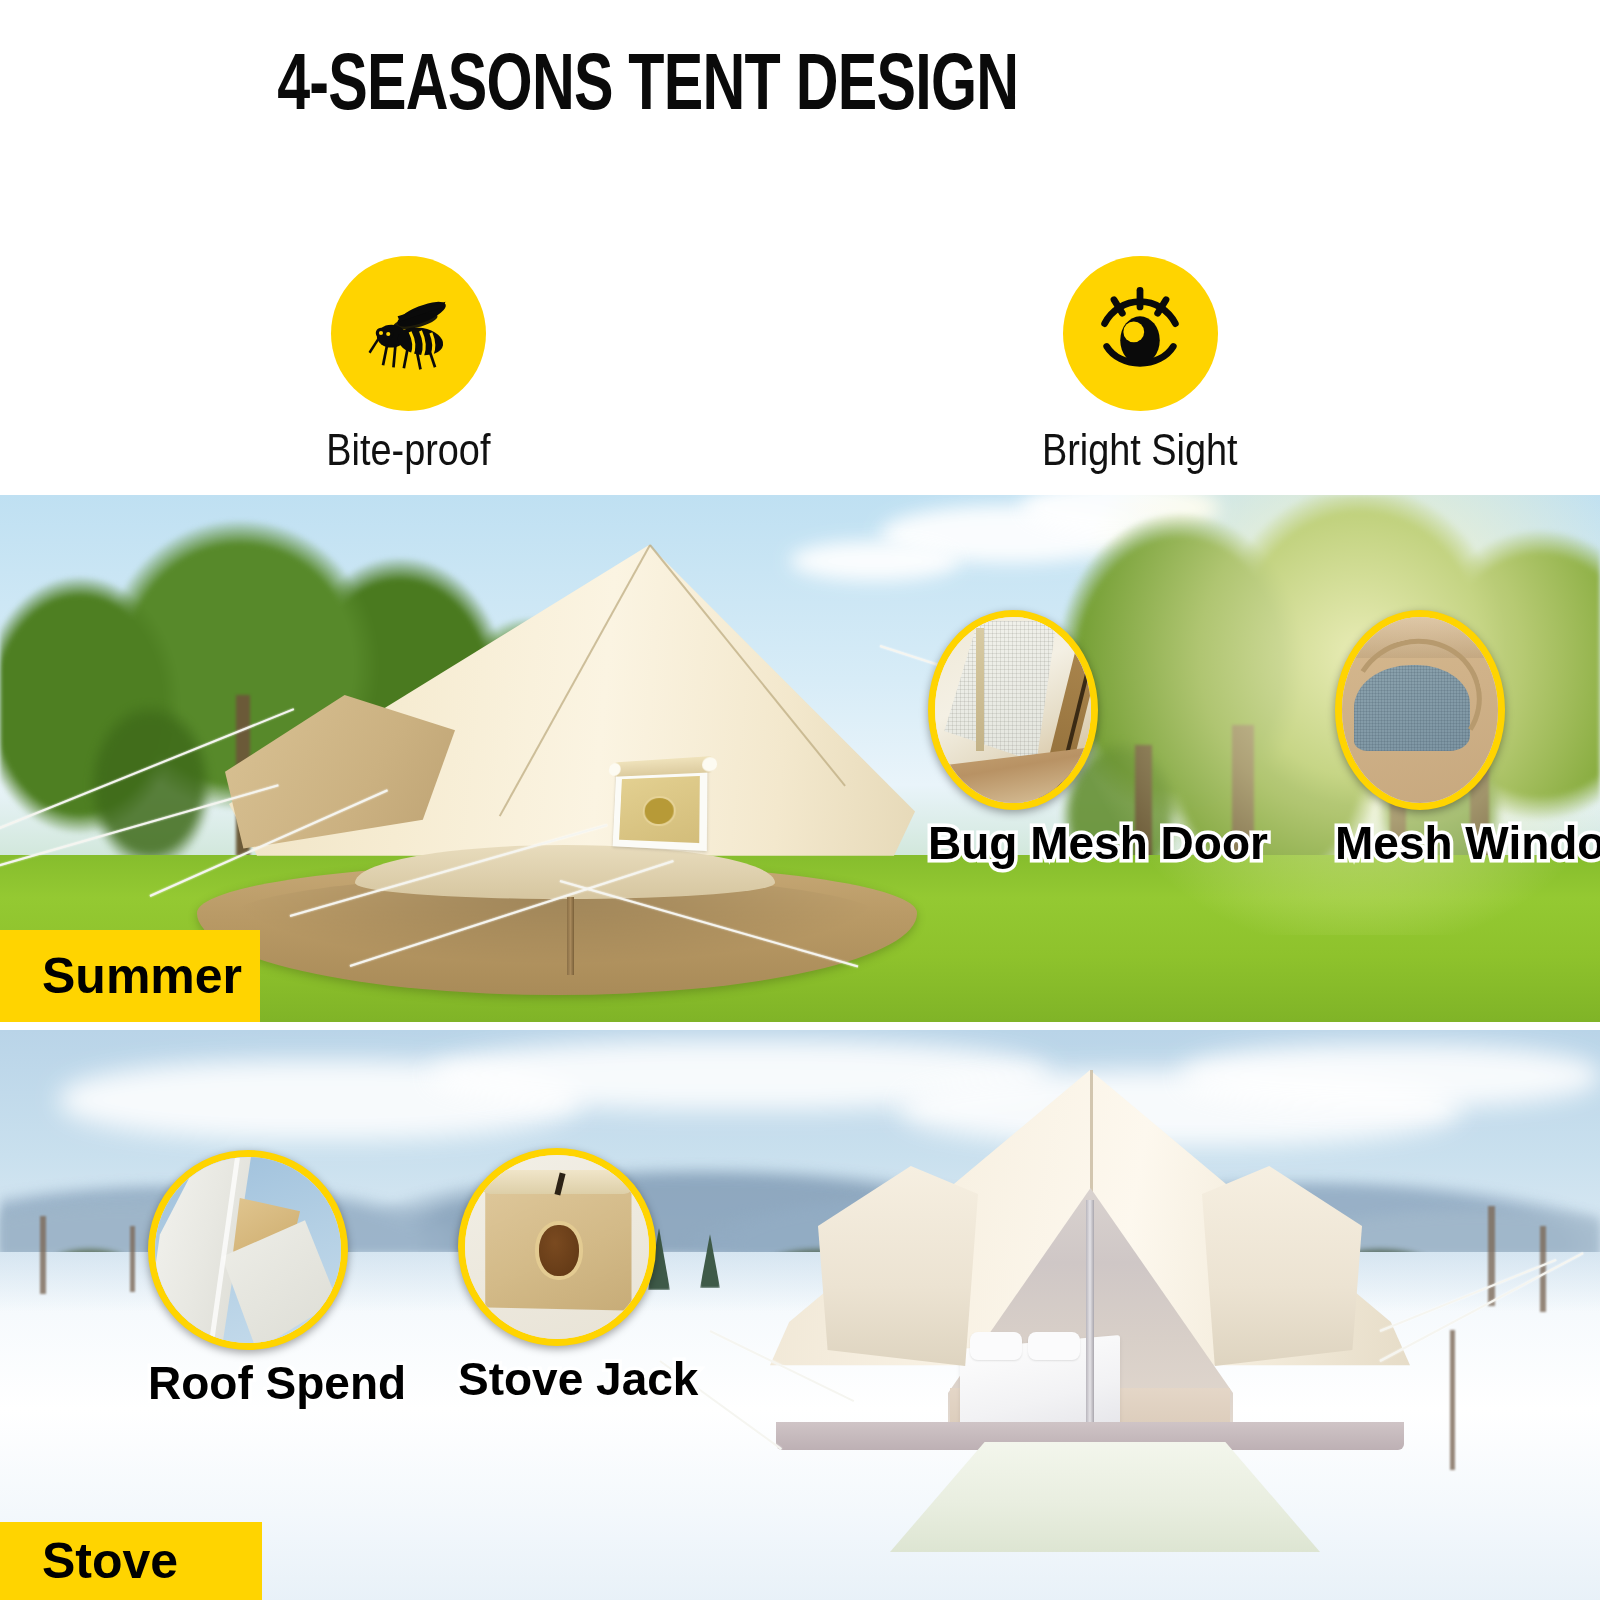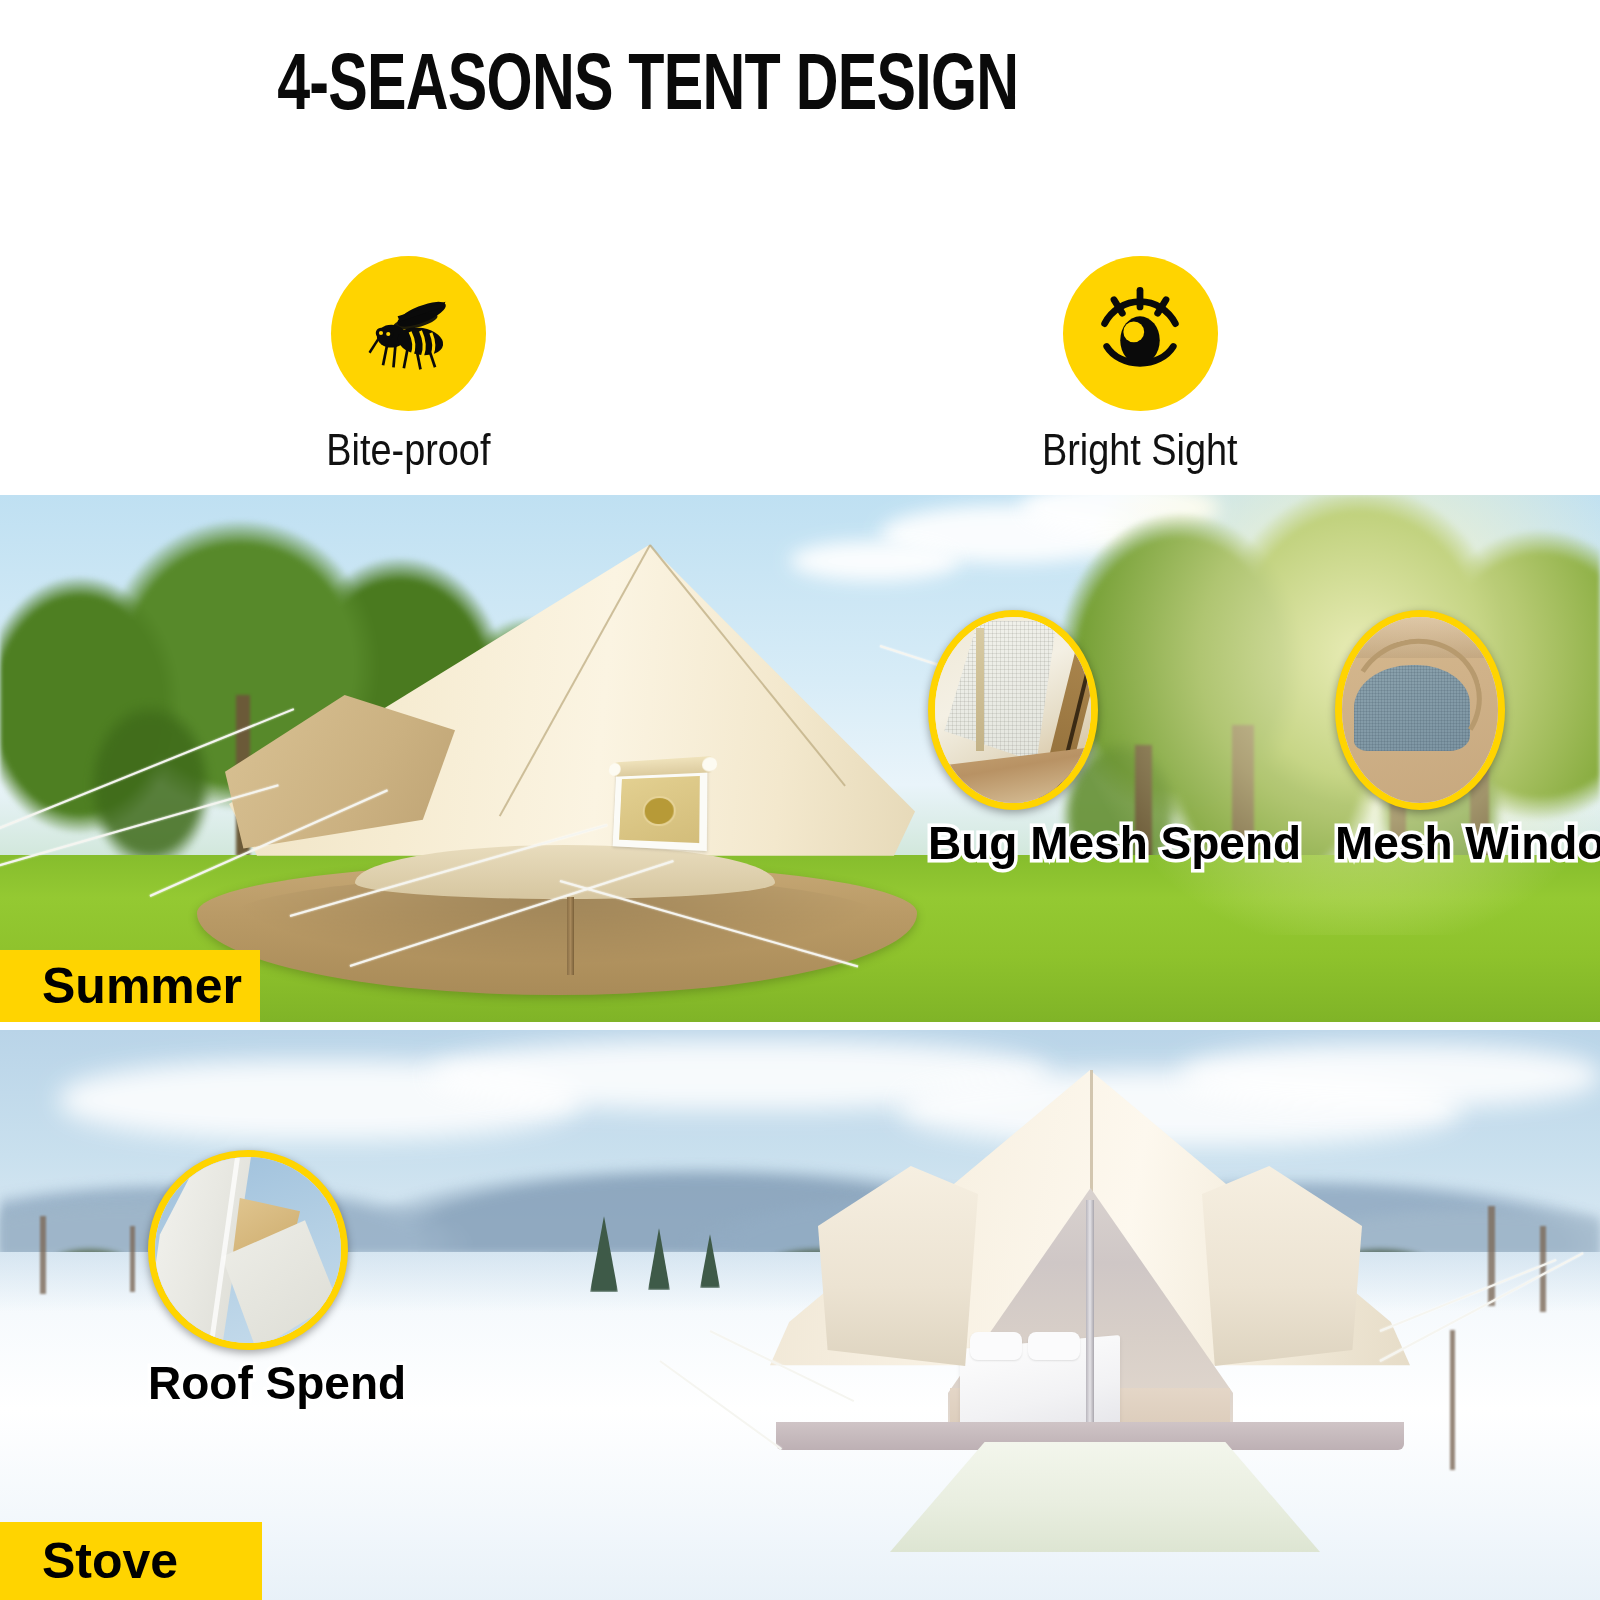--- a/index.html
+++ b/index.html
@@ -341,21 +341,21 @@
   .ins-stove .tie { position:absolute; left:50%; top:10%; width:6px; height:22px; background:#2c2215; transform:rotate(14deg); }
 
   
   .season-badge {
     position:absolute; left:0; background:#FFD400;
     display:flex; align-items:center;
   }
   .season-badge .stxt {
     font-size:50px; font-weight:bold; color:#000; padding-left:42px; white-space:nowrap;
   }
-  .badge-summer { bottom:0; width:260px; height:72px; }
+  .badge-summer { bottom:0; width:260px; height:92px; }
   .badge-winter { bottom:0; width:262px; height:78px; }
 
   .gap { position:absolute; left:0; top:1022px; width:1600px; height:8px; background:#fff; z-index:5; }
 </style>
 </head>
 <body>
 
 <div class="header">
 
   <div class="main-title">
@@ -464,21 +464,21 @@
     <div class="callout" style="left:928px;top:115px;">
       <div class="ring" style="width:170px;height:200px;">
         <div class="ins ins-bugdoor">
           <div class="mesh"></div>
           <div class="post"></div>
           <div class="zip"></div>
           <div class="zipline"></div>
           <div class="floorstrip"></div>
         </div>
       </div>
-      <div class="clabel">Bug Mesh Spend</div>
+      <div class="clabel">Bug Mesh Door</div>
     </div>
 
     <div class="callout" style="left:1335px;top:115px;">
       <div class="ring" style="width:170px;height:200px;">
         <div class="ins ins-meshwin">
           <div class="fold"></div>
           <div class="panel-m"></div>
           <div class="arc"></div>
         </div>
       </div>
@@ -543,18 +543,29 @@
         <div class="ins ins-roofvent">
           <div class="canvas-a"></div>
           <div class="vent"></div>
           <div class="canvas-b"></div>
           <div class="seamv"></div>
         </div>
       </div>
       <div class="clabel">Roof Spend</div>
     </div>
 
+    <div class="callout" style="left:458px;top:118px;">
+      <div class="ring" style="width:198px;height:198px;">
+        <div class="ins ins-stove">
+          <div class="patch"></div>
+          <div class="topflap"></div>
+          <div class="tie"></div>
+          <div class="hole"></div>
+        </div>
+      </div>
+      <div class="clabel">Stove Jack</div>
+    </div>
 
     <div class="season-badge badge-winter">
       <span class="stxt">Stove</span>
     </div>
   </div>
 </div>
 
 </body></html>

